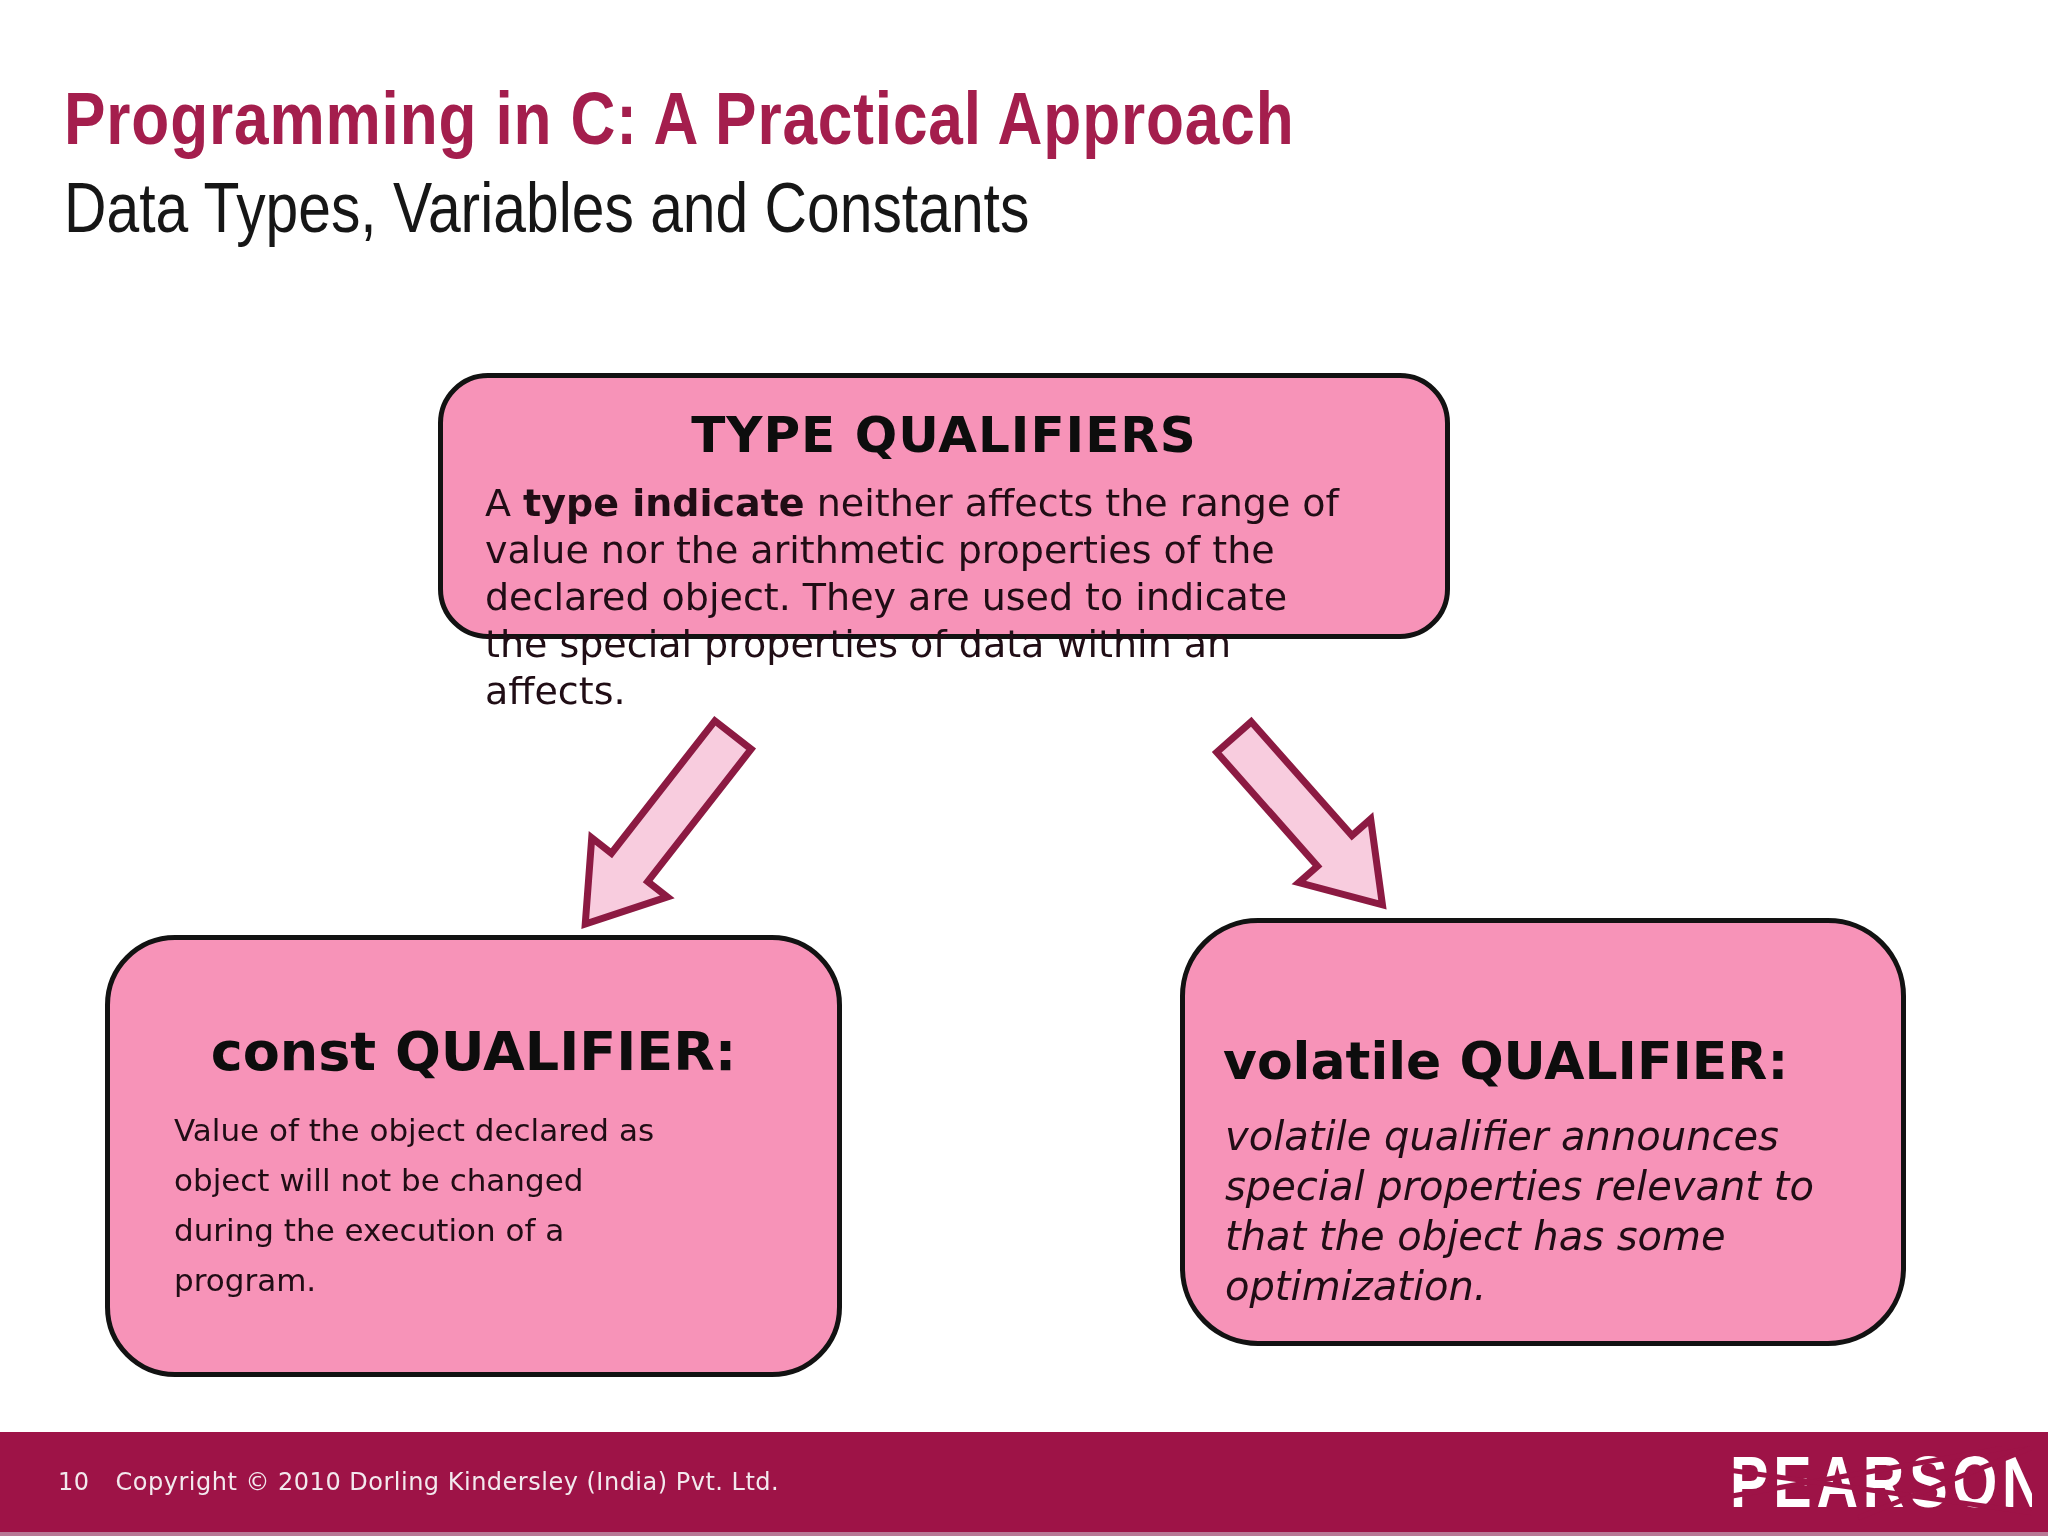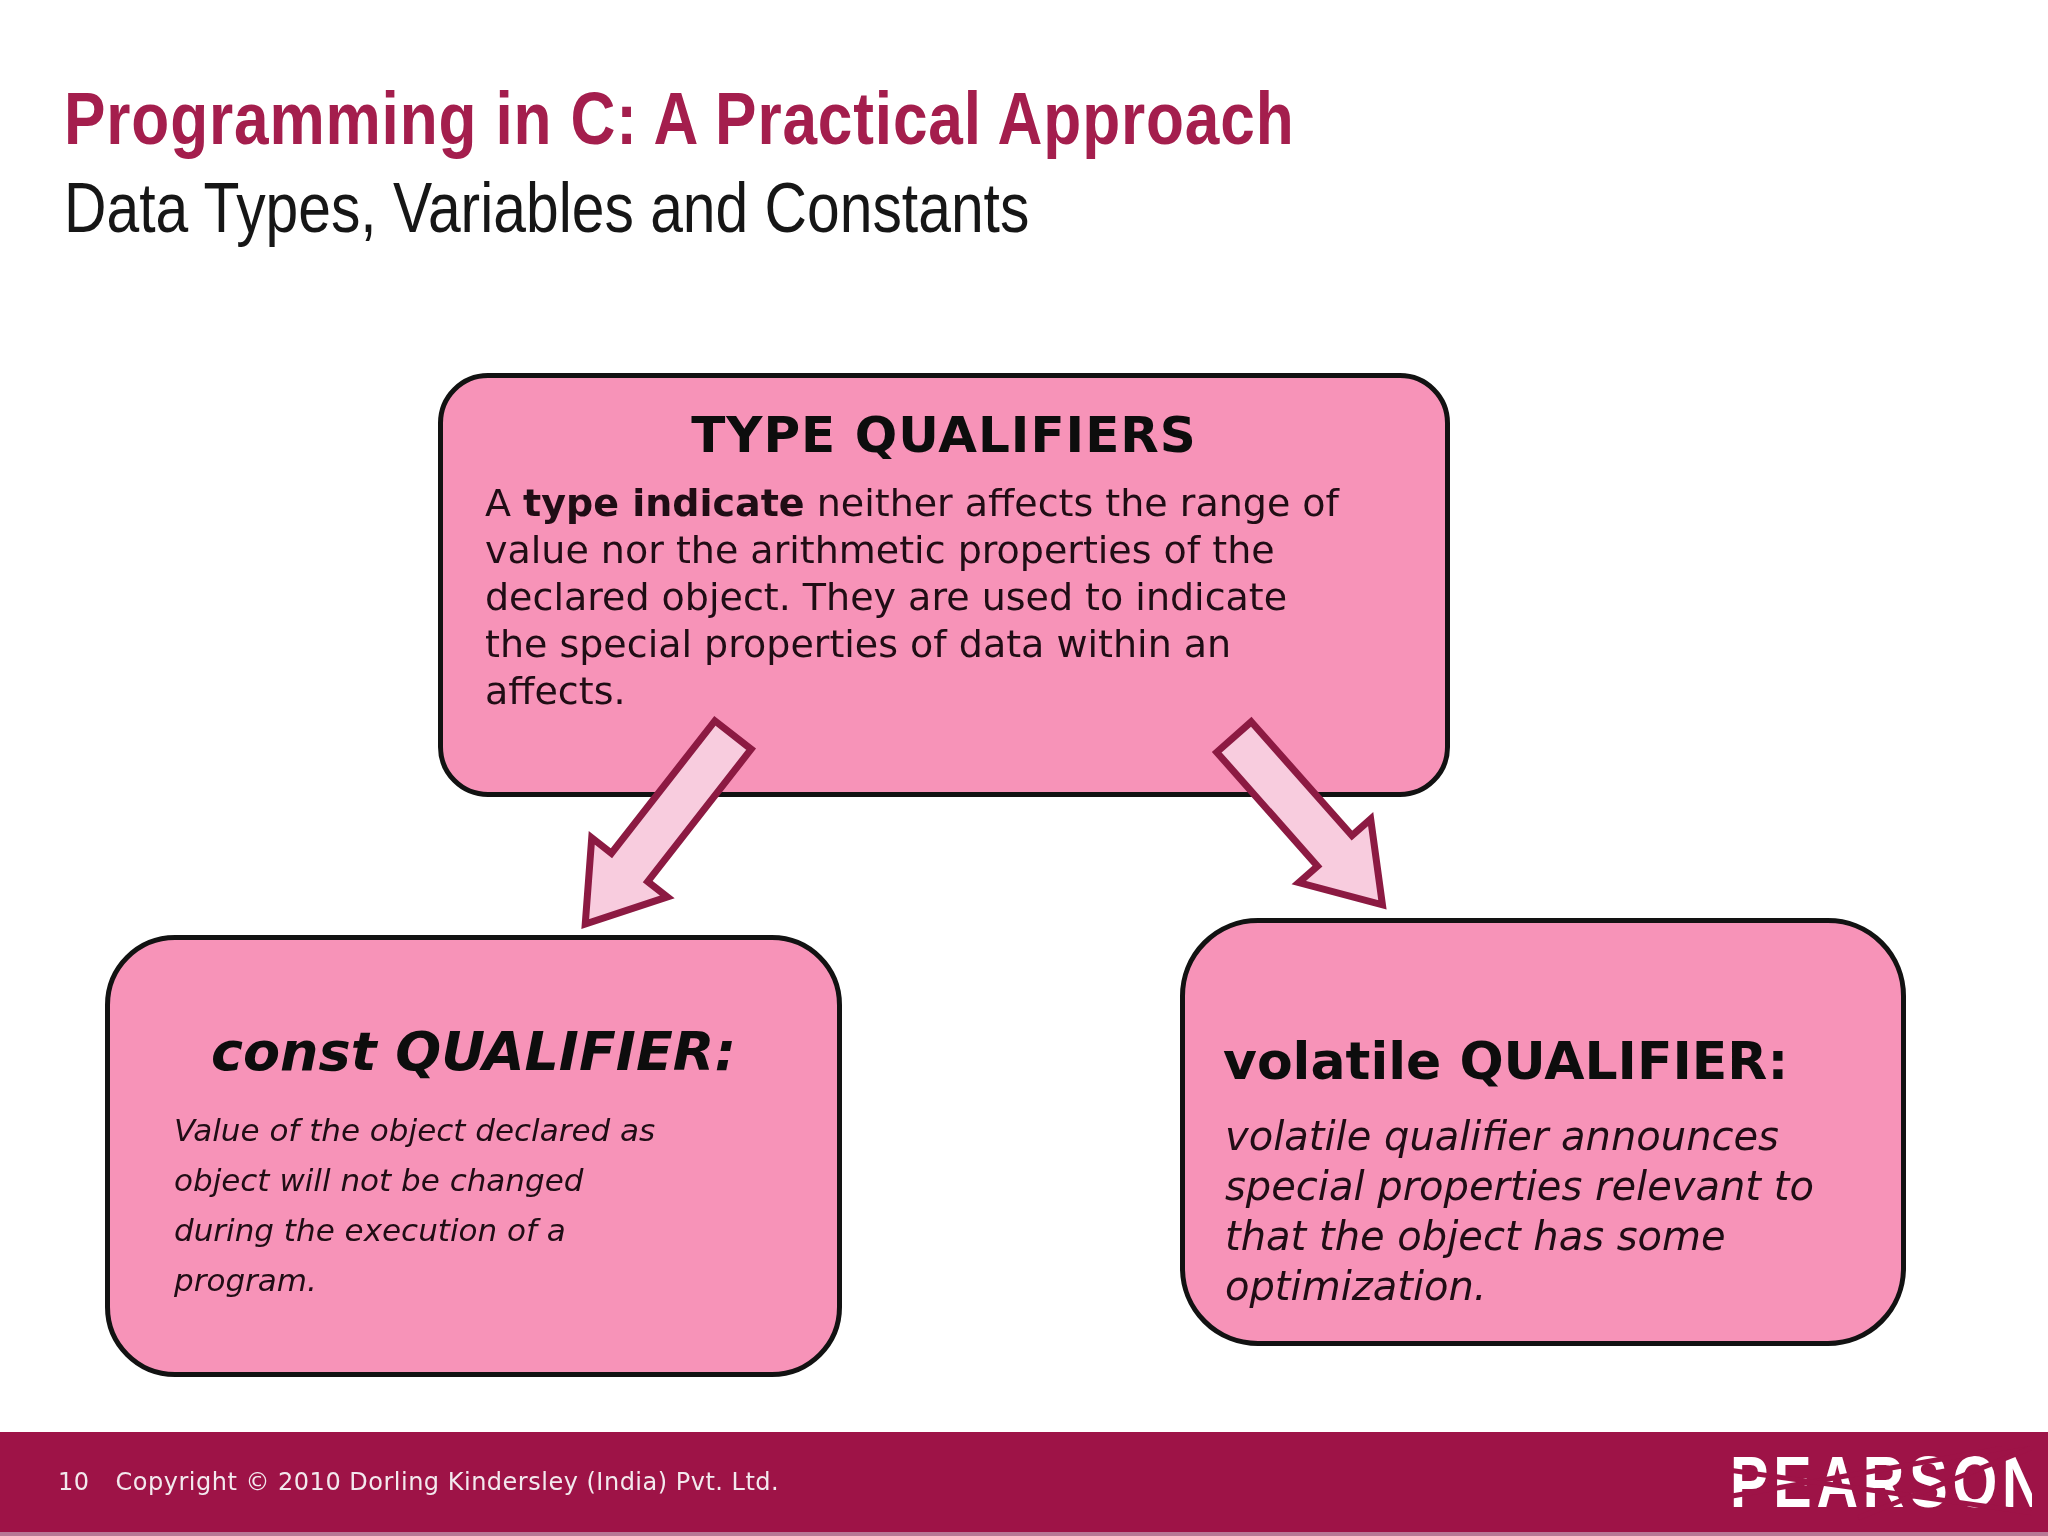--- a/index.html
+++ b/index.html
@@ -18,22 +18,22 @@
     position:absolute;left:64px;top:168px;
     font-family:"Liberation Sans",sans-serif;font-weight:400;font-size:70px;
     color:var(--subtitle,#161616);white-space:nowrap;
     transform:scaleX(.84);transform-origin:left top;
   }
   
   .box{
     position:absolute;background:var(--box-fill,#F793B8);
     border:5px solid var(--box-border,#121212);box-sizing:border-box;
   }
-  .box-top{left:438px;top:373px;width:1012px;height:424px;border-radius:50px;}
-  .box-const{left:105px;top:935px;width:737px;height:442px;border-radius:70px;font-style:italic;}
+  .box-top{left:438px;top:373px;width:1012px;height:266px;border-radius:50px;}
+  .box-const{left:105px;top:935px;width:737px;height:442px;border-radius:70px;}
   .box-volatile{left:1180px;top:918px;width:726px;height:428px;border-radius:78px;}
 
   .box-heading{font-weight:700;color:var(--heading-text,#0D0D0D);}
   .box-top .box-heading{text-align:center;font-size:50px;margin-top:28px;letter-spacing:1px;}
   .box-const .box-heading{text-align:center;font-size:54px;margin-top:80px;}
   .box-volatile .box-heading{font-size:52px;margin:108px 0 0 38px;}
 
   .box-body{color:var(--box-text,#200D15);}
   .box-top .box-body{font-size:38px;line-height:47px;margin:16px 28px 0 42px;}
   .box-const .box-body{font-size:31px;line-height:50px;margin:22px 26px 0 64px;}

